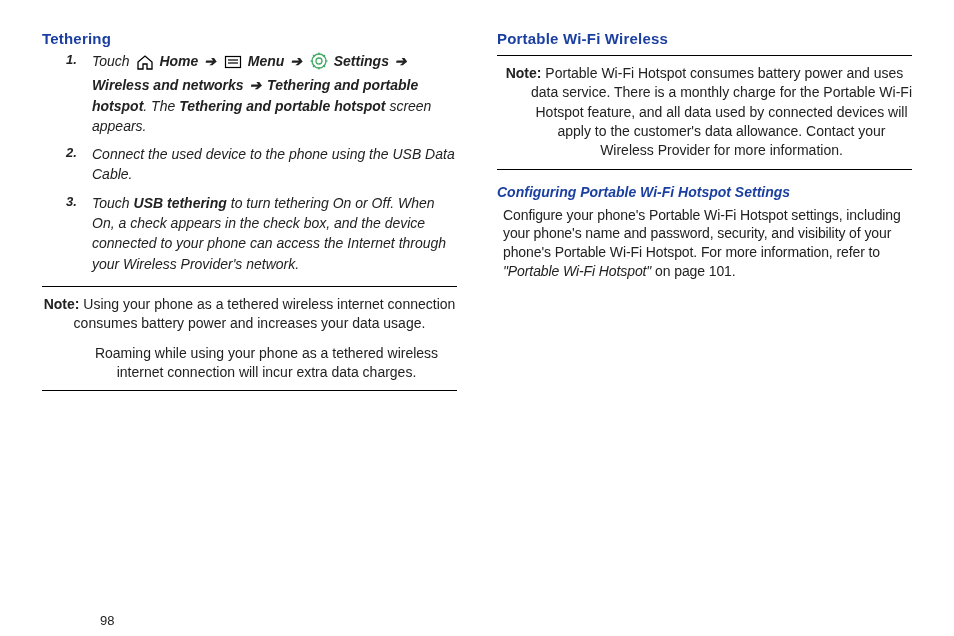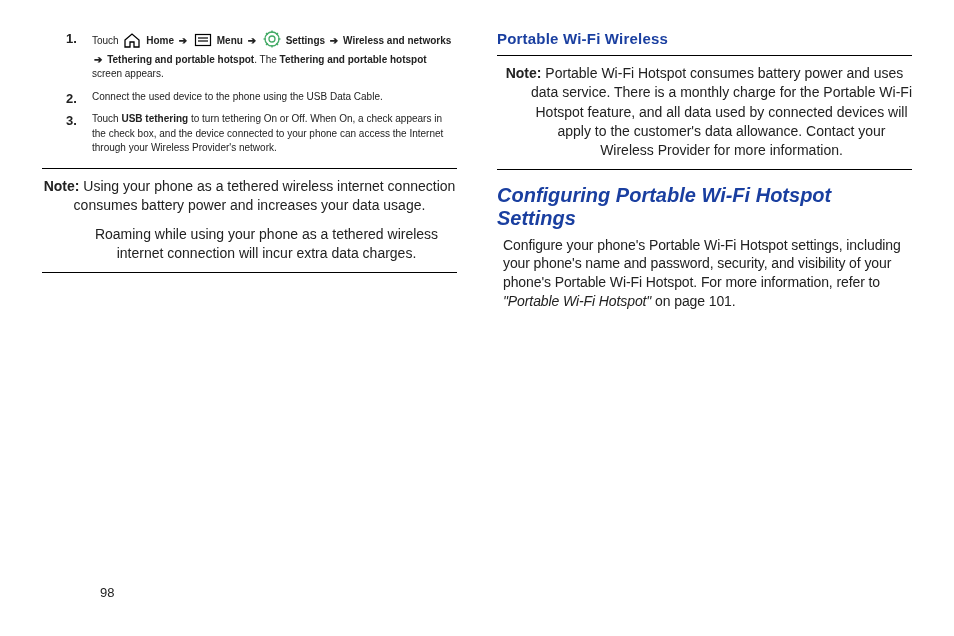--- a/index.html
+++ b/index.html
@@ -27,21 +27,21 @@
     color: #1a3fa0;
     font-weight: bold;
     font-size: 15px;
     margin: 0 0 4px 0;
     letter-spacing: 0.2px;
   }
   .h-blue-italic {
     color: #1a3fa0;
     font-weight: bold;
     font-style: italic;
-    font-size: 20px;
+    font-size: 14px;
     margin: 14px 0 6px 0;
   }
   p {
     font-size: 14px;
     line-height: 1.35;
     margin: 0 0 10px 0;
     font-family: Arial, Helvetica, sans-serif;
     letter-spacing: -0.1px;
   }
   .intro {
@@ -49,23 +49,24 @@
   }
   ol {
     margin: 0 0 12px 0;
     padding-left: 50px;
     counter-reset: step;
   }
   ol li {
     list-style: none;
     counter-increment: step;
     position: relative;
-    font-size: 10px;
+    font-size: 14px;
     line-height: 1.45;
     margin-bottom: 8px;
+    font-style: italic;
   }
   ol li::before {
     content: counter(step) ".";
     position: absolute;
     left: -26px;
     top: 0;
     font-weight: bold;
     font-size: 13px;
   }
   .bold { font-weight: bold; }
@@ -92,33 +93,34 @@
   .note-body {
     display: inline;
   }
   .note-indent {
     margin-left: 34px;
     display: block;
     margin-top: 10px;
   }
   .pagenum {
     position: absolute;
-    bottom: 36px;
+    bottom: 8px;
     left: 100px;
     font-size: 13px;
   }
   .ref-italic {
     font-style: italic;
   }
 </style>
 </head>
 <body>
 
 <div class="page">
   <div class="col">
+    <div class="h-blue">Tethering</div>
     <ol>
       <li>
         <span>Touch</span>
         <span class="icon">
           <svg width="18" height="16" viewBox="0 0 18 16">
               <path d="M2 8 L9 2 L16 8 L16 15 L11 15 L11 10 L7 10 L7 15 L2 15 Z" fill="none" stroke="#000" stroke-width="1.3"></path>
             </svg>
         </span>
         <span class="bold">Home</span>
         <span class="arrow">➔</span>

